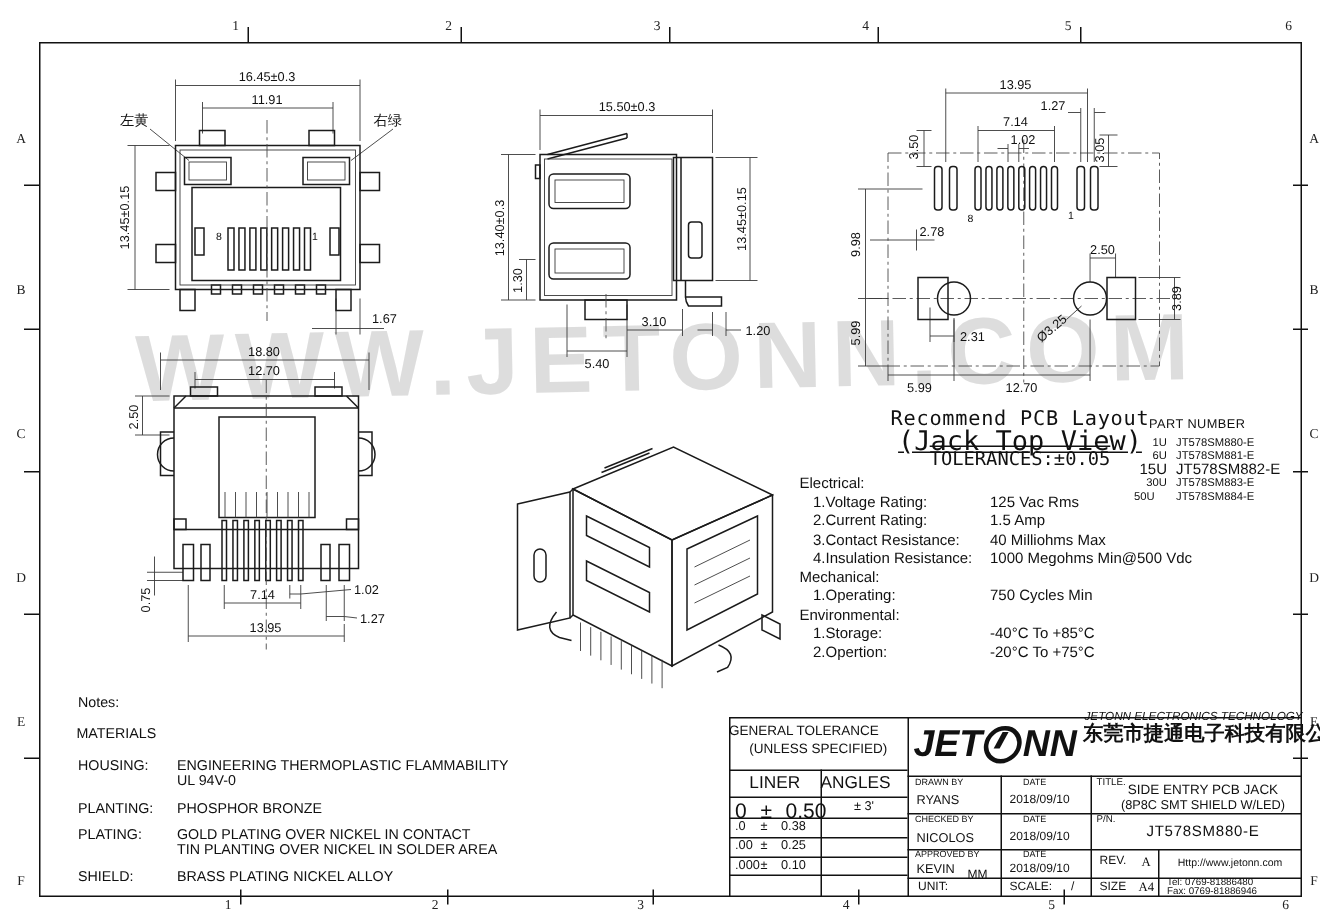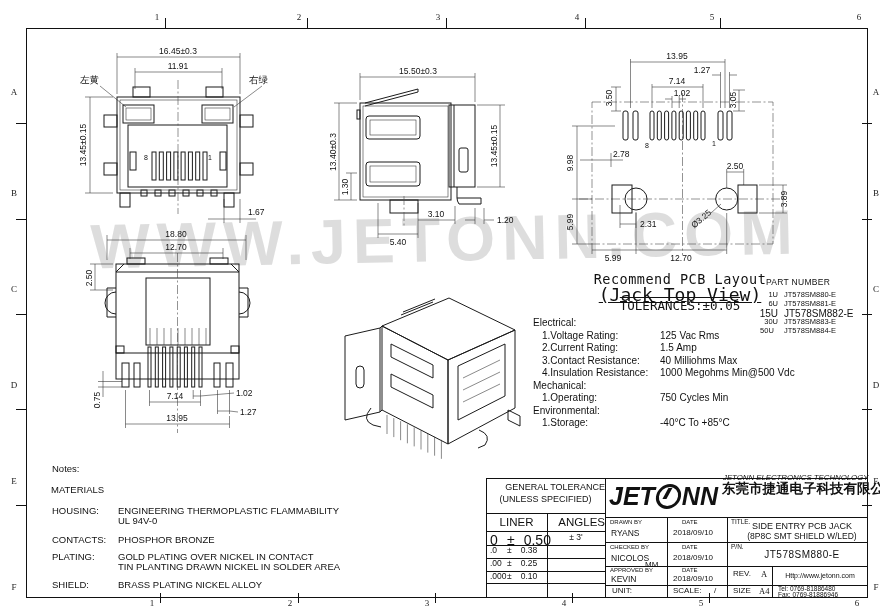--- a/index.html
+++ b/index.html
@@ -404,21 +404,21 @@
 
   <div class="t mono z3" style="left:590px;top:272px;width:180px;text-align:center;font-size:13.5px;letter-spacing:.5px">Recommend PCB Layout</div>
   <div class="t mono z3" style="left:590px;top:286px;width:180px;text-align:center;font-size:18px;text-decoration:underline">(Jack Top View)</div>
   <div class="t mono z3" style="left:590px;top:299px;width:180px;text-align:center;font-size:12.5px;text-decoration:overline">TOLERANCES:±0.05</div>
 
   <div class="t z3" style="left:766px;top:278px;font-size:8.5px;letter-spacing:.3px">PART NUMBER</div>
   <div class="t z3" style="left:756px;top:291px;font-size:7.5px"><span style="display:inline-block;width:22px;text-align:right">1U</span><span style="margin-left:6px">JT578SM880-E</span></div>
   <div class="t z3" style="left:756px;top:300px;font-size:7.5px"><span style="display:inline-block;width:22px;text-align:right">6U</span><span style="margin-left:6px">JT578SM881-E</span></div>
   <div class="t z3" style="left:756px;top:309px;font-size:10px"><span style="display:inline-block;width:22px;text-align:right">15U</span><span style="margin-left:6px">JT578SM882-E</span></div>
   <div class="t z3" style="left:756px;top:318px;font-size:7.5px"><span style="display:inline-block;width:22px;text-align:right">30U</span><span style="margin-left:6px">JT578SM883-E</span></div>
-  <div class="t z3" style="left:756px;top:327px;font-size:7.5px"><span style="display:inline-block;width:22px;text-align:center">50U</span><span style="margin-left:6px">JT578SM884-E</span></div>
+  <div class="t z3" style="left:756px;top:327px;font-size:7.5px"><span style="display:inline-block;width:22px;text-align:left">50U</span><span style="margin-left:6px">JT578SM884-E</span></div>
 
   <div class="t z3" style="left:533px;top:317px;width:335px;font-size:10px;line-height:12.5px">
     <div>Electrical:</div>
     <div class="specrow">
         <span class="k">1.Voltage Rating:</span>
         <span>125 Vac Rms</span>
       </div>
     <div class="specrow">
         <span class="k">2.Current Rating:</span>
         <span>1.5 Amp</span>
@@ -433,36 +433,40 @@
       </div>
     <div>Mechanical:</div>
     <div class="specrow">
         <span class="k">1.Operating:</span>
         <span>750 Cycles Min</span>
       </div>
     <div>Environmental:</div>
     <div class="specrow">
         <span class="k">1.Storage:</span>
         <span>-40°C To +85°C</span>
+      </div>
+    <div class="specrow">
+        <span class="k">2.Opertion:</span>
+        <span>-20°C To +75°C</span>
       </div>
   </div>
 
   <div class="t z3" style="left:52px;top:464px;font-size:9.5px">Notes:</div>
   <div class="t z3" style="left:51px;top:485px;font-size:9.5px">MATERIALS</div>
   <div class="t z3" style="left:52px;top:506px;font-size:9.5px">HOUSING:</div>
   <div class="t z3" style="left:118px;top:506px;font-size:9.5px">
       <div>ENGINEERING THERMOPLASTIC FLAMMABILITY</div>
       <div>UL 94V-0</div>
     </div>
-  <div class="t z3" style="left:52px;top:535px;font-size:9.5px">CONTACTS:</div>
+  <div class="t z3" style="left:52px;top:535px;font-size:9.5px">PLANTING:</div>
   <div class="t z3" style="left:118px;top:535px;font-size:9.5px">PHOSPHOR BRONZE</div>
   <div class="t z3" style="left:52px;top:552px;font-size:9.5px">PLATING:</div>
   <div class="t z3" style="left:118px;top:552px;font-size:9.5px">
       <div>GOLD PLATING OVER NICKEL IN CONTACT</div>
-      <div>TIN PLANTING DRAWN NICKEL IN SOLDER AREA</div>
+      <div>TIN PLANTING OVER NICKEL IN SOLDER AREA</div>
     </div>
   <div class="t z3" style="left:52px;top:580px;font-size:9.5px">SHIELD:</div>
   <div class="t z3" style="left:118px;top:580px;font-size:9.5px">BRASS PLATING NICKEL ALLOY</div>
 
   <div class="tb-line" style="left:486px;top:478px;width:382px;height:1.4px"></div>
   <div class="tb-line" style="left:486px;top:478px;width:1.4px;height:120px"></div>
   <div class="tb-line" style="left:486px;top:513px;width:119px;height:1px"></div>
   <div class="tb-line" style="left:486px;top:531px;width:119px;height:1px"></div>
   <div class="tb-line" style="left:486px;top:545px;width:119px;height:1px"></div>
   <div class="tb-line" style="left:486px;top:558px;width:119px;height:1px"></div>
@@ -471,24 +475,24 @@
   <div class="tb-line" style="left:547px;top:513px;width:1px;height:85px"></div>
   <div class="tb-line" style="left:605px;top:478px;width:1.4px;height:120px"></div>
   <div class="tb-line" style="left:605px;top:517px;width:263px;height:1px"></div>
   <div class="tb-line" style="left:605px;top:542px;width:263px;height:1px"></div>
   <div class="tb-line" style="left:605px;top:566px;width:263px;height:1px"></div>
   <div class="tb-line" style="left:605px;top:585px;width:263px;height:1px"></div>
   <div class="tb-line" style="left:667px;top:517px;width:1px;height:81px"></div>
   <div class="tb-line" style="left:727px;top:517px;width:1px;height:81px"></div>
   <div class="tb-line" style="left:772px;top:566px;width:1px;height:32px"></div>
 
-  <div class="t z3" style="left:486px;top:483px;width:119px;text-align:right;font-size:9px">GENERAL TOLERANCE</div>
+  <div class="t z3" style="left:486px;top:483px;width:119px;text-align:left;font-size:9px">GENERAL TOLERANCE</div>
   <div class="t z3" style="left:486px;top:495px;width:119px;text-align:center;font-size:9px">(UNLESS SPECIFIED)</div>
   <div class="t z3" style="left:486px;top:516px;width:61px;text-align:center;font-size:11.5px">LINER</div>
-  <div class="t z3" style="left:547px;top:516px;width:58px;text-align:right;font-size:11.5px">ANGLES</div>
+  <div class="t z3" style="left:547px;top:516px;width:58px;text-align:left;font-size:11.5px">ANGLES</div>
   <div class="t z3" style="left:490px;top:533px;font-size:14px"><span style="display:inline-block;width:17px">0</span><span>±</span><span style="margin-left:9px">0.50</span></div>
   <div class="t z3" style="left:490px;top:546px;font-size:8.5px"><span style="display:inline-block;width:17px">.0</span><span>±</span><span style="margin-left:9px">0.38</span></div>
   <div class="t z3" style="left:490px;top:559px;font-size:8.5px"><span style="display:inline-block;width:17px">.00</span><span>±</span><span style="margin-left:9px">0.25</span></div>
   <div class="t z3" style="left:490px;top:572px;font-size:8.5px"><span style="display:inline-block;width:17px">.000</span><span>±</span><span style="margin-left:9px">0.10</span></div>
   <div class="t z3" style="left:547px;top:533px;width:58px;text-align:center;font-size:8.5px">± 3'</div>
 
   <div class="t z3 logo-wrap" style="left:609px;top:483px">
     <span class="logo-txt">JET</span>
       <span class="logo-o"></span>
       <span class="logo-txt">NN</span>
@@ -502,21 +506,21 @@
   <div class="t z3" style="left:673px;top:529px;font-size:8px">2018/09/10</div>
   <div class="t z3" style="left:610px;top:544px;font-size:6px">CHECKED BY</div>
   <div class="t z3" style="left:611px;top:554px;font-size:8.5px">NICOLOS</div>
   <div class="t z3" style="left:682px;top:544px;font-size:6px">DATE</div>
   <div class="t z3" style="left:673px;top:554px;font-size:8px">2018/09/10</div>
   <div class="t z3" style="left:610px;top:567px;font-size:6px">APPROVED BY</div>
   <div class="t z3" style="left:611px;top:575px;font-size:8.5px">KEVIN</div>
   <div class="t z3" style="left:682px;top:567px;font-size:6px">DATE</div>
   <div class="t z3" style="left:673px;top:575px;font-size:8px">2018/09/10</div>
   <div class="t z3" style="left:612px;top:587px;font-size:8px">UNIT:</div>
-  <div class="t z3" style="left:645px;top:561px;font-size:8px">MM</div>
+  <div class="t z3" style="left:645px;top:579px;font-size:8px">MM</div>
   <div class="t z3" style="left:673px;top:587px;font-size:8px">SCALE:</div>
   <div class="t z3" style="left:714px;top:587px;font-size:8px">/</div>
 
   <div class="t z3" style="left:731px;top:519px;font-size:6.5px">TITLE.</div>
   <div class="t z3" style="left:738px;top:522px;width:128px;text-align:center;font-size:9px">SIDE ENTRY PCB JACK</div>
   <div class="t z3" style="left:738px;top:532px;width:128px;text-align:center;font-size:8.5px">(8P8C SMT SHIELD W/LED)</div>
   <div class="t z3" style="left:731px;top:544px;font-size:6.5px">P/N.</div>
   <div class="t z3" style="left:738px;top:550px;width:128px;text-align:center;font-size:10px;letter-spacing:.5px">JT578SM880-E</div>
   <div class="t z3" style="left:733px;top:570px;font-size:8px">REV.</div>
   <div class="t z3" style="left:761px;top:570px;font-size:8.5px;font-family:'Liberation Serif',serif">A</div>

